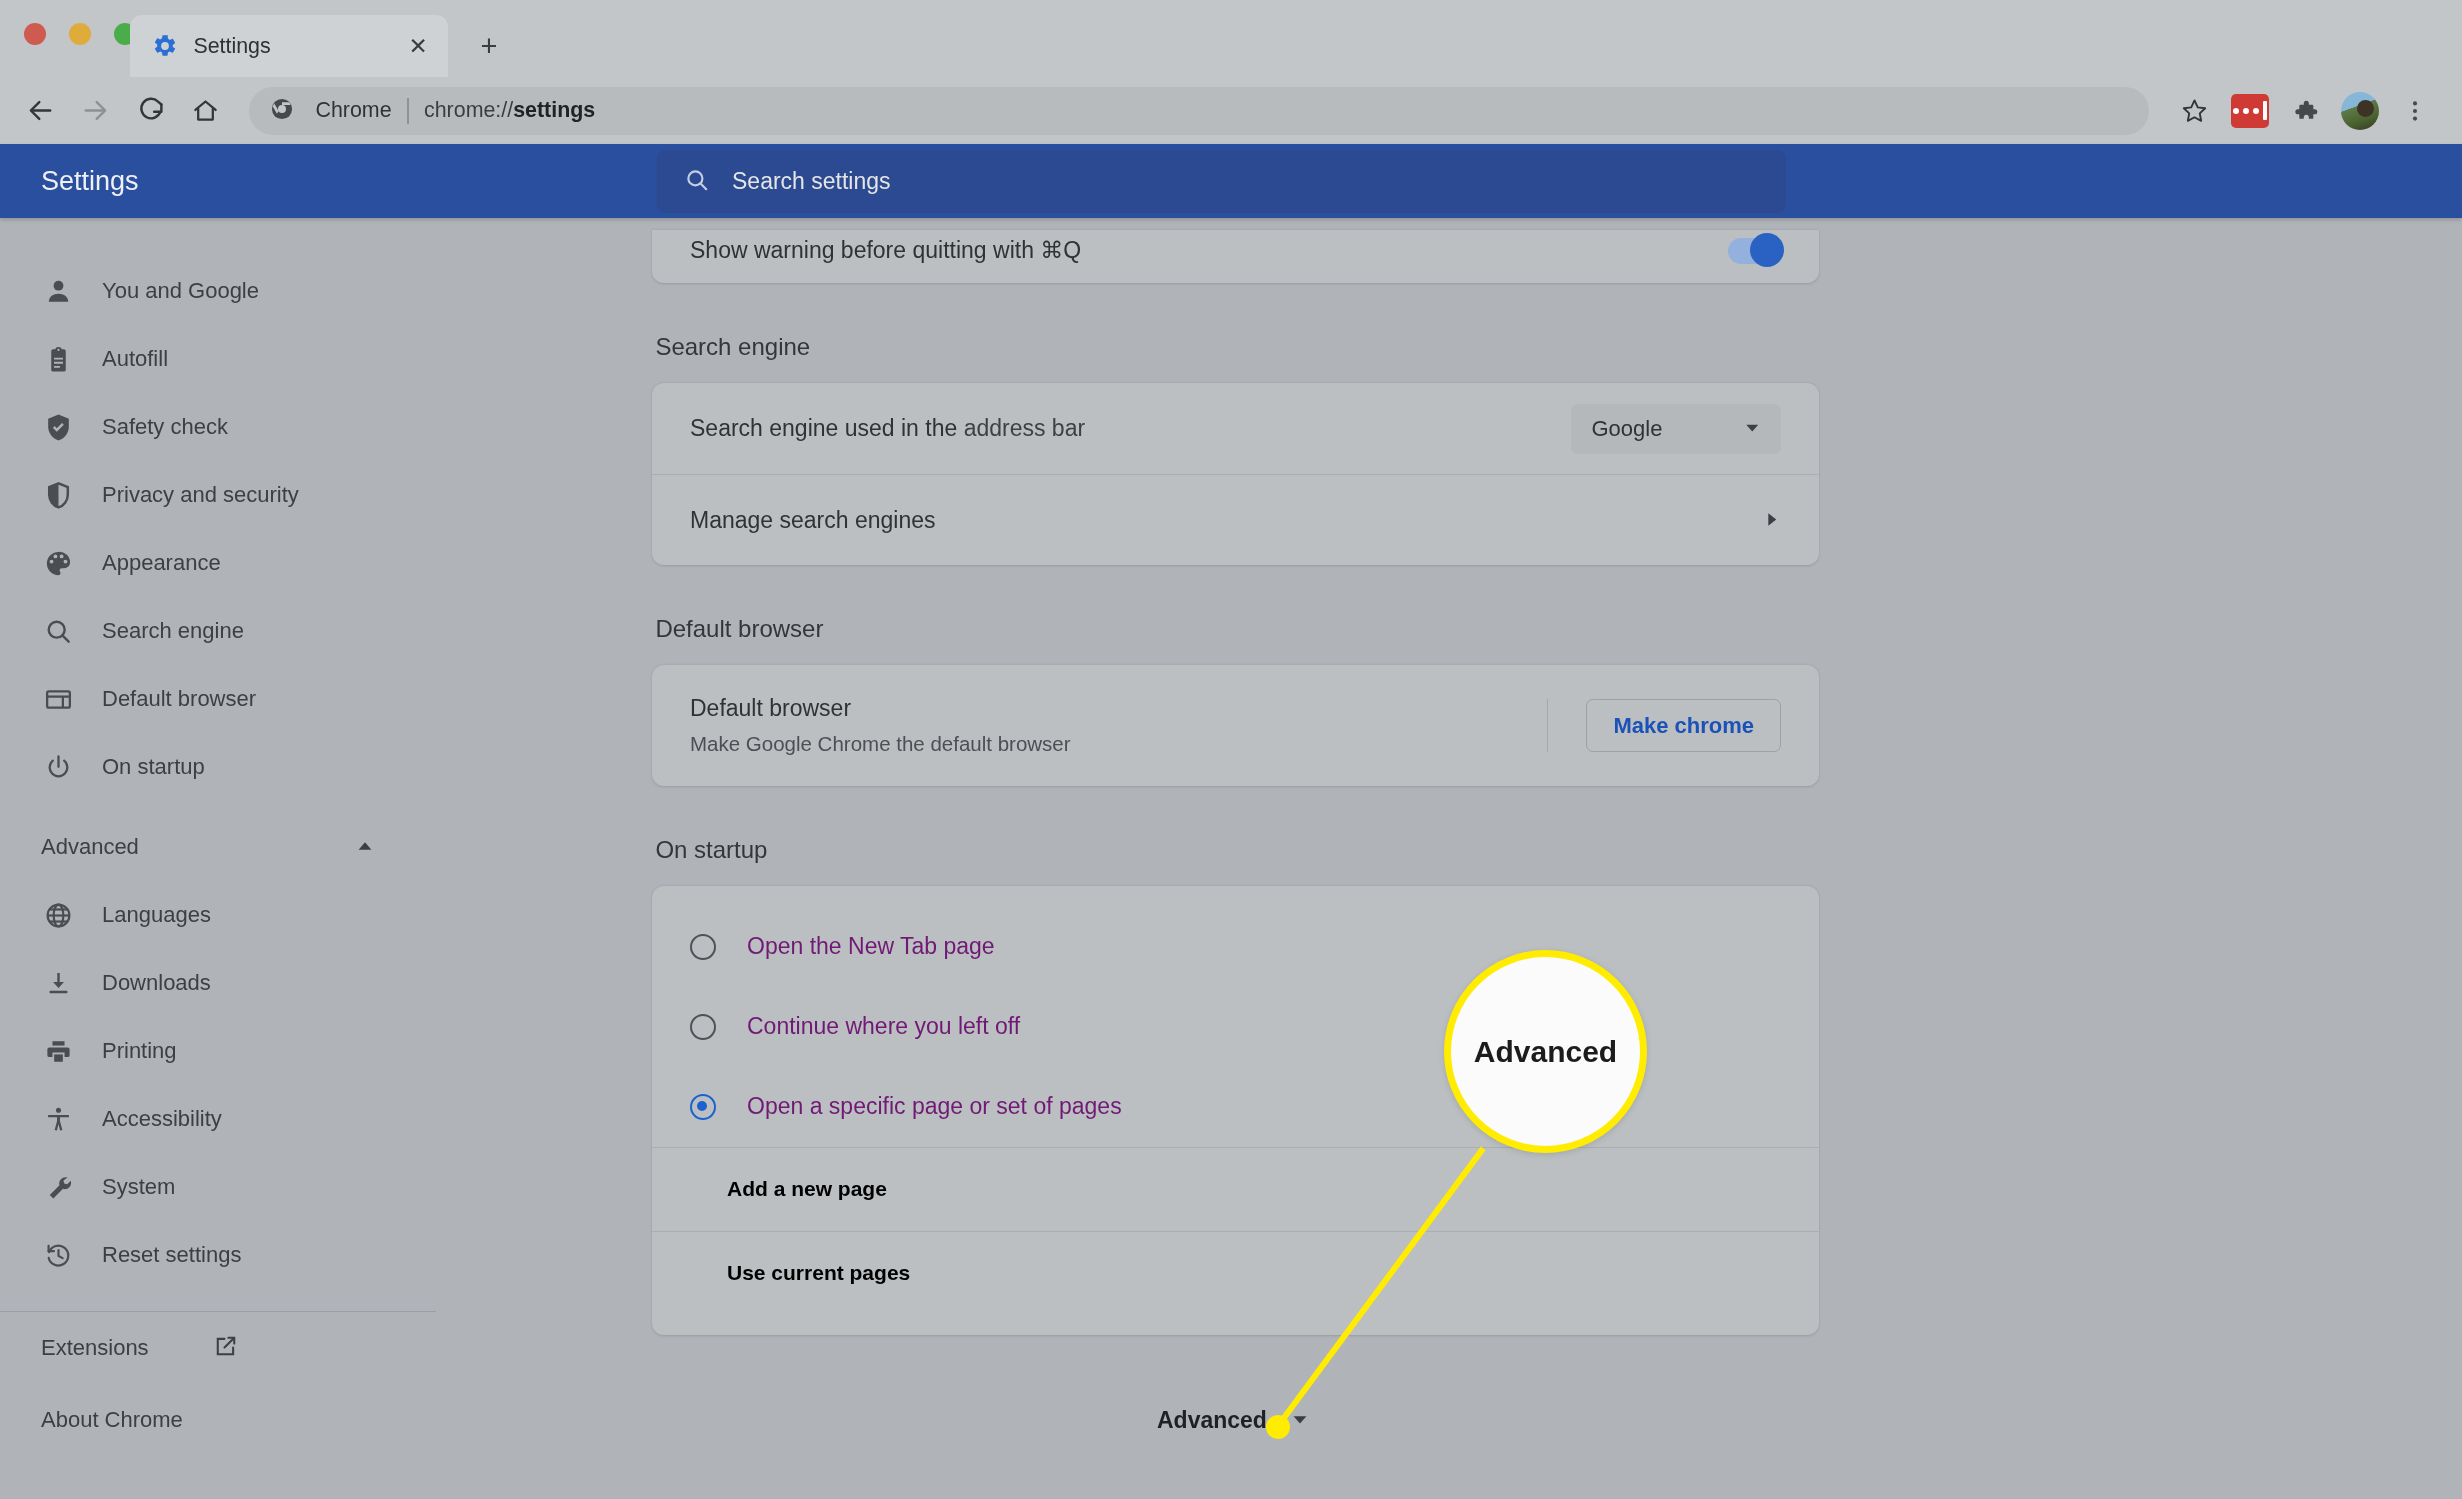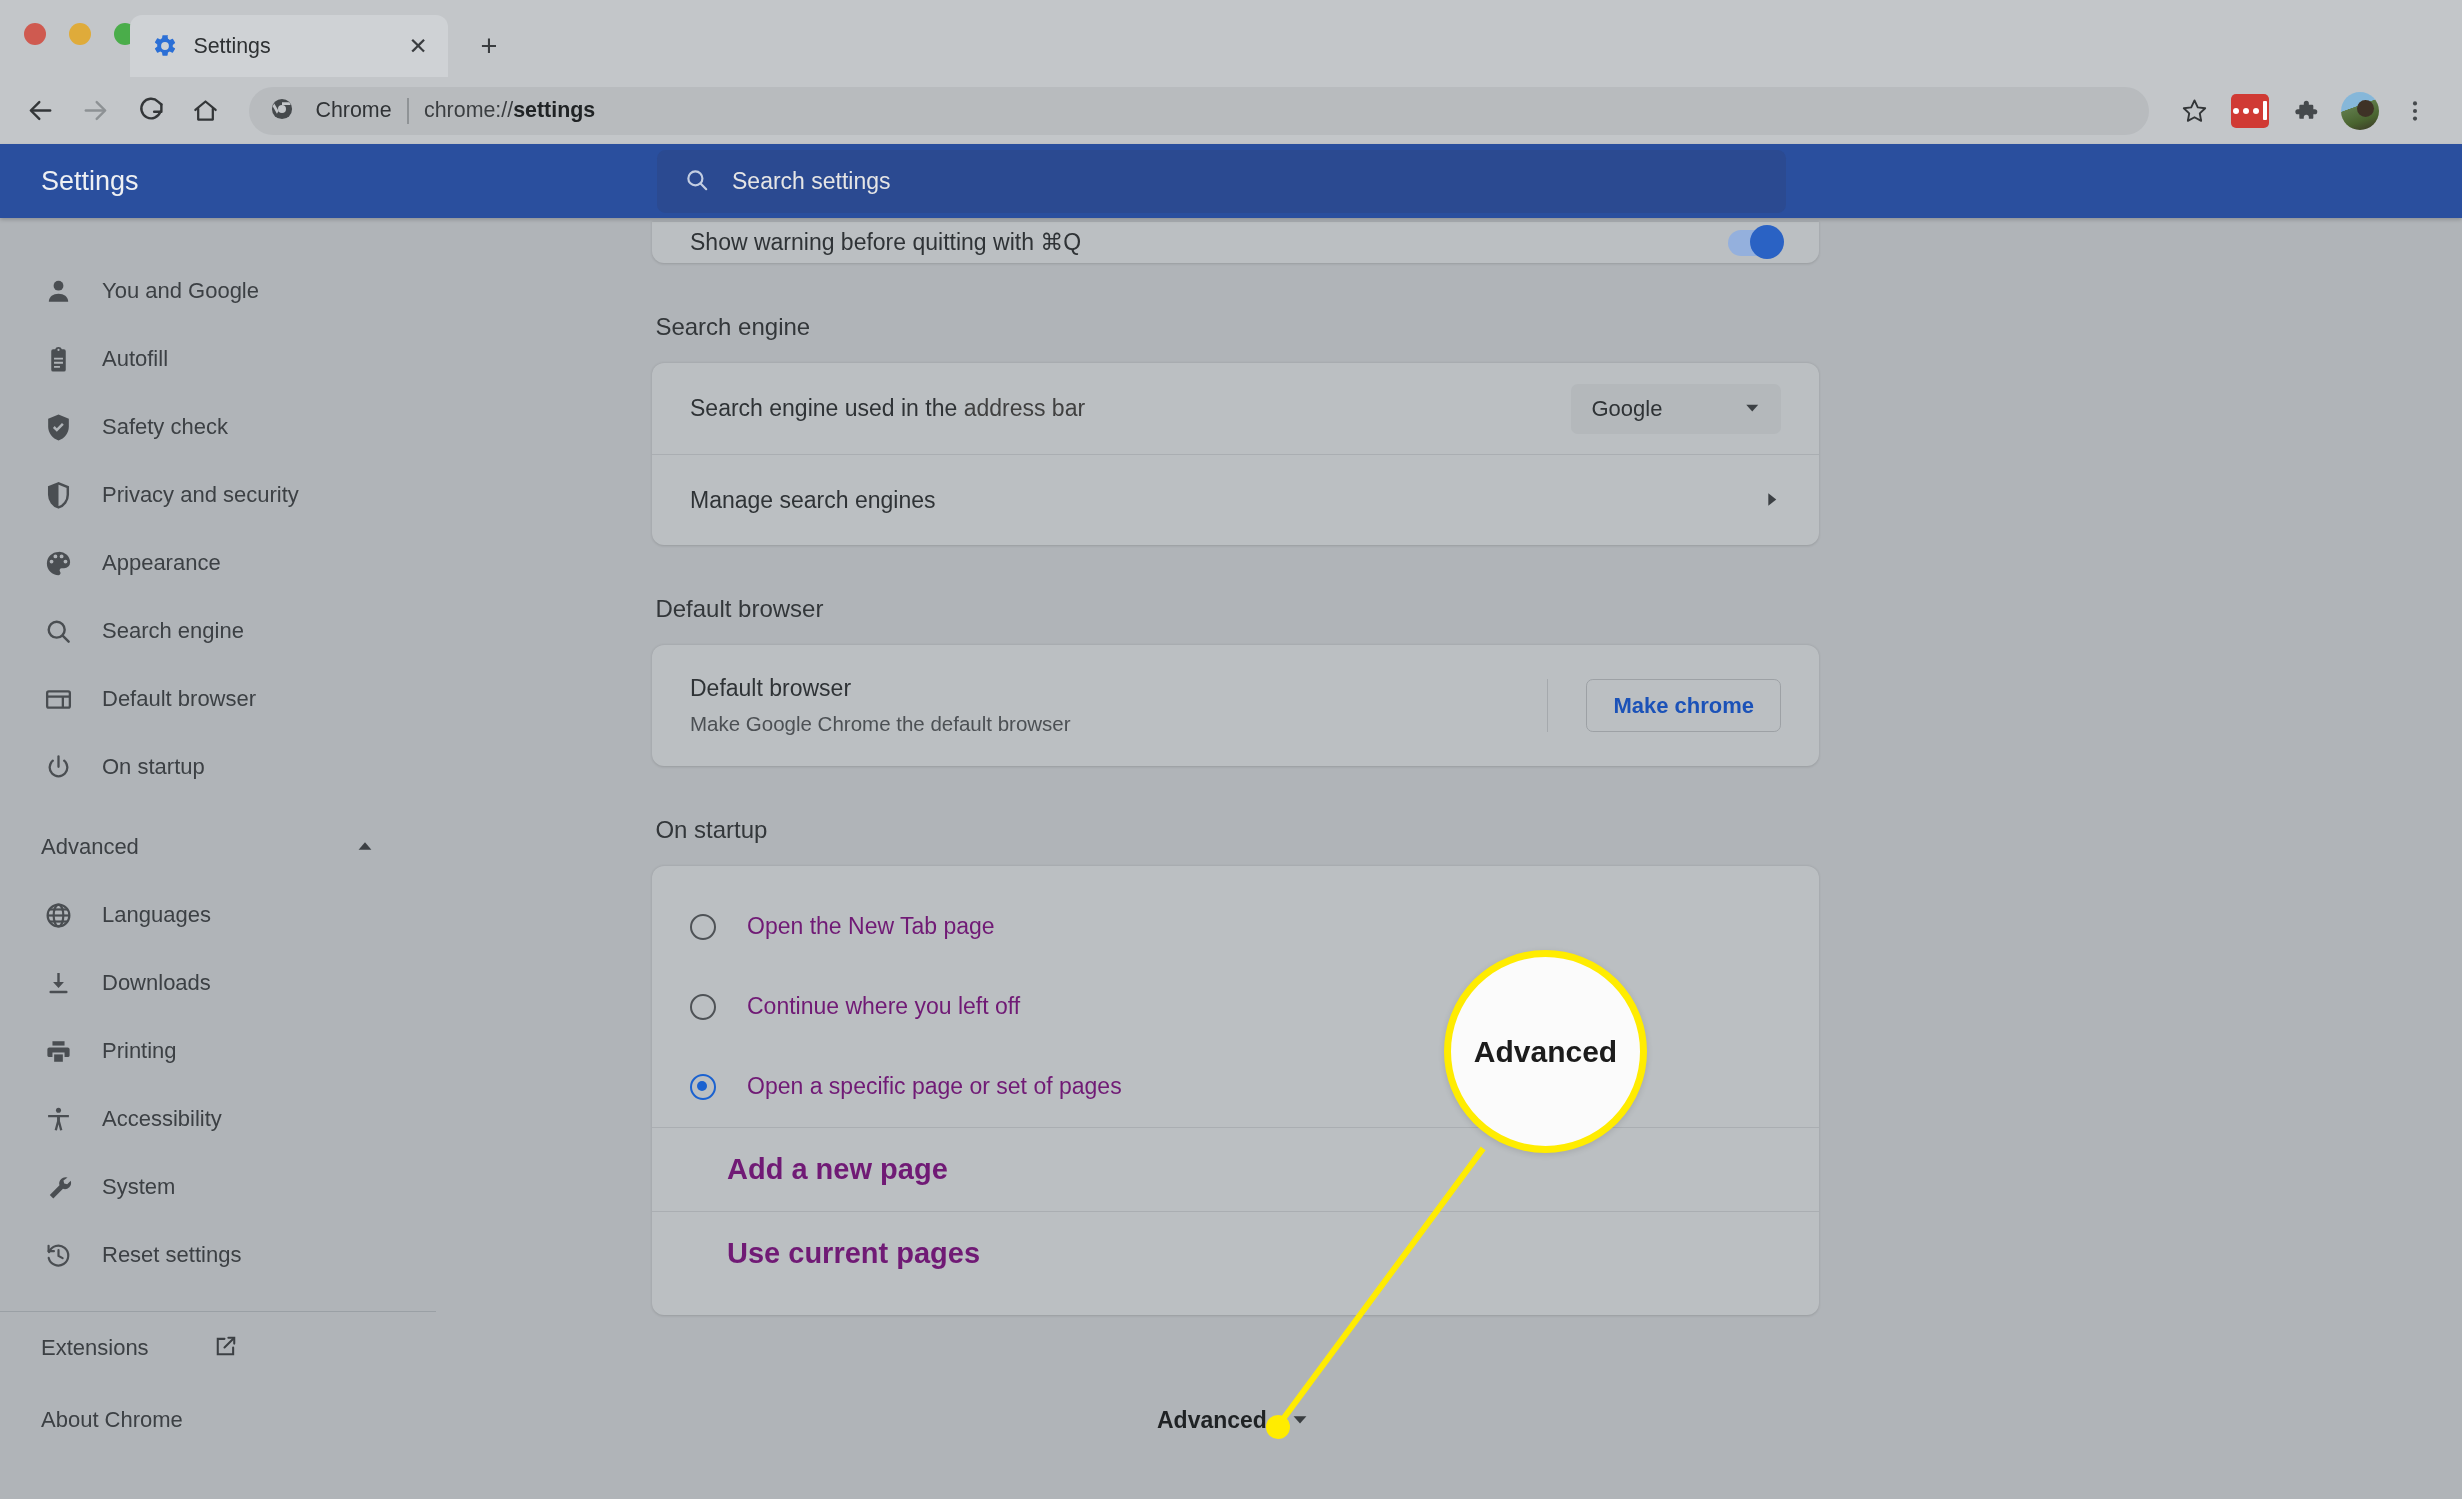--- a/index.html
+++ b/index.html
@@ -246,22 +246,22 @@
     margin-left: 216px;
   }
 
   .card {
     background: #bbbfc2;
     border-radius: 12px;
     box-shadow: 0 0.9px 2.6px rgba(0,0,0,.14);
   }
 
   .top-clip {
-    margin-top: 4px;
-    height: 41px;
+    margin-top: 12px;
+    height: 53px;
     overflow: hidden;
     border-radius: 0 0 12px 12px;
     position: relative;
     background: #bbbfc2;
     box-shadow: 0 0.9px 2.6px rgba(0,0,0,.14);
   }
   .top-clip .row {
     position: absolute;
     top: -20.5px;
     left: 0; right: 0;
@@ -360,23 +360,23 @@
   .radio-label { font-size: 23px; color: #701a75; }
 
   .link-row {
     height: 84px;
     display: flex;
     align-items: center;
     padding: 0 75px;
     border-top: 0.9px solid #aaaeb2;
   }
   .link-row .lnk {
-    font-size: 29px;
+    font-size: 21px;
     font-weight: 700;
-    color: #701a75;
+    color: #000000;
   }
 
   
   .callout-line {
     position: absolute;
     left: 0; top: 0;
     width: 2462px; height: 1500px;
     pointer-events: none;
     z-index: 40;
   }

